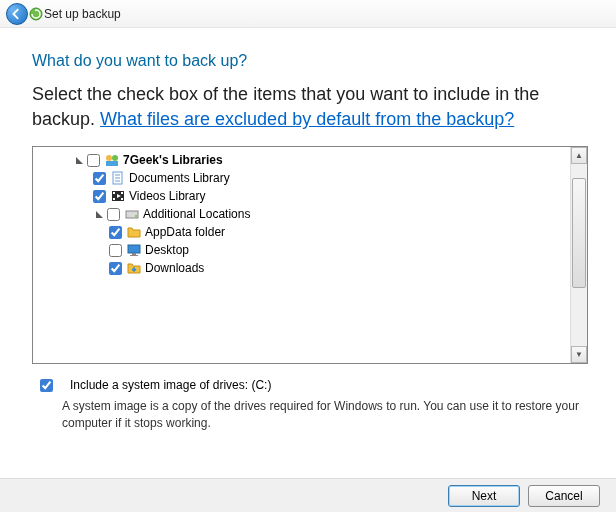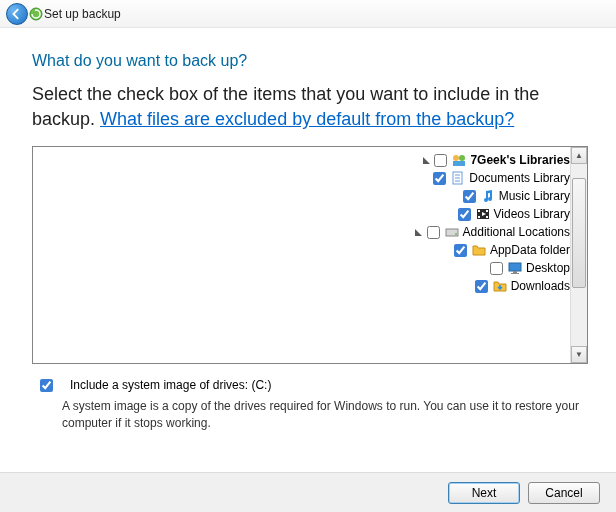--- a/index.html
+++ b/index.html
@@ -75,21 +75,20 @@
   .sb-thumb {
     position:absolute; left:1px; right:1px; top:14px; height:110px;
     background: linear-gradient(#f6f6f6,#dcdcdc);
     border:1px solid #aaa; border-radius:2px;
   }
   .tree-row {
     display:flex; align-items:center;
     height:18px;
     padding-left: 10px;
     white-space: nowrap;
-    justify-content: flex-end;
   }
   .expander {
     width:12px; height:12px;
     display:flex;align-items:center;justify-content:center;
     margin-right:2px;
     color:#595959;
   }
   .expander.open { color:#333; }
   .expander svg{width:9px;height:9px;}
   input.cb {
@@ -105,21 +104,21 @@
   .lbl.bold { font-weight:bold; }
   .indent1 { padding-left: 40px; }
   .indent2 { padding-left: 60px; }
   .indent3 { padding-left: 76px; }
   .below-box { margin-top:14px; }
   .sys-row { display:flex; align-items:center; gap:15px; padding-left:8px;}
   .sys-desc { font-size:12px; color:#333; margin:6px 0 0 30px; line-height:1.4; max-width:540px;}
   .footer {
     position:absolute;
     bottom:0; left:0; right:0;
-    height:40px;
+    height:34px;
     background: #f0f0f0;
     border-top:1px solid #dcdcdc;
     display:flex; align-items:center; justify-content:flex-end;
     padding-right:16px; gap:8px;
   }
   button.win {
     min-width:72px; height:22px;
     font-family: inherit;
     font-size:12px;
     background: linear-gradient(#fdfdfd,#e6e6e6);
@@ -195,29 +194,20 @@
               <line x1="5" y1="8" x2="10" y2="8" stroke="#6a9edb"></line>
               <line x1="5" y1="11" x2="10" y2="11" stroke="#6a9edb"></line>
             </svg>
           </span>
         <span class="lbl">Documents Library</span>
       </div>
       <div class="tree-row indent2">
         <input type="checkbox" class="cb" checked="" style="">
         <span class="node-icon">
             <svg viewBox="0 0 16 16">
-              <path d="M6 3 L12 2 L12 11 A2 2 0 1 1 10 9 L10 5 L8 5.3 L8 12 A2 2 0 1 1 6 10 Z" class="ico-music"></path>
-            </svg>
-          </span>
-        <span class="lbl">Music Library</span>
-      </div>
-      <div class="tree-row indent2">
-        <input type="checkbox" class="cb" checked="" style="">
-        <span class="node-icon">
-            <svg viewBox="0 0 16 16">
               <rect x="2" y="3" width="12" height="10" class="ico-vid"></rect>
               <rect x="3" y="4" width="2" height="2" fill="#fff"></rect>
               <rect x="3" y="10" width="2" height="2" fill="#fff"></rect>
               <rect x="11" y="4" width="2" height="2" fill="#fff"></rect>
               <rect x="11" y="10" width="2" height="2" fill="#fff"></rect>
               <path d="M7 6 L11 8 L7 10 Z" fill="#fff"></path>
             </svg>
           </span>
         <span class="lbl">Videos Library</span>
       </div>

